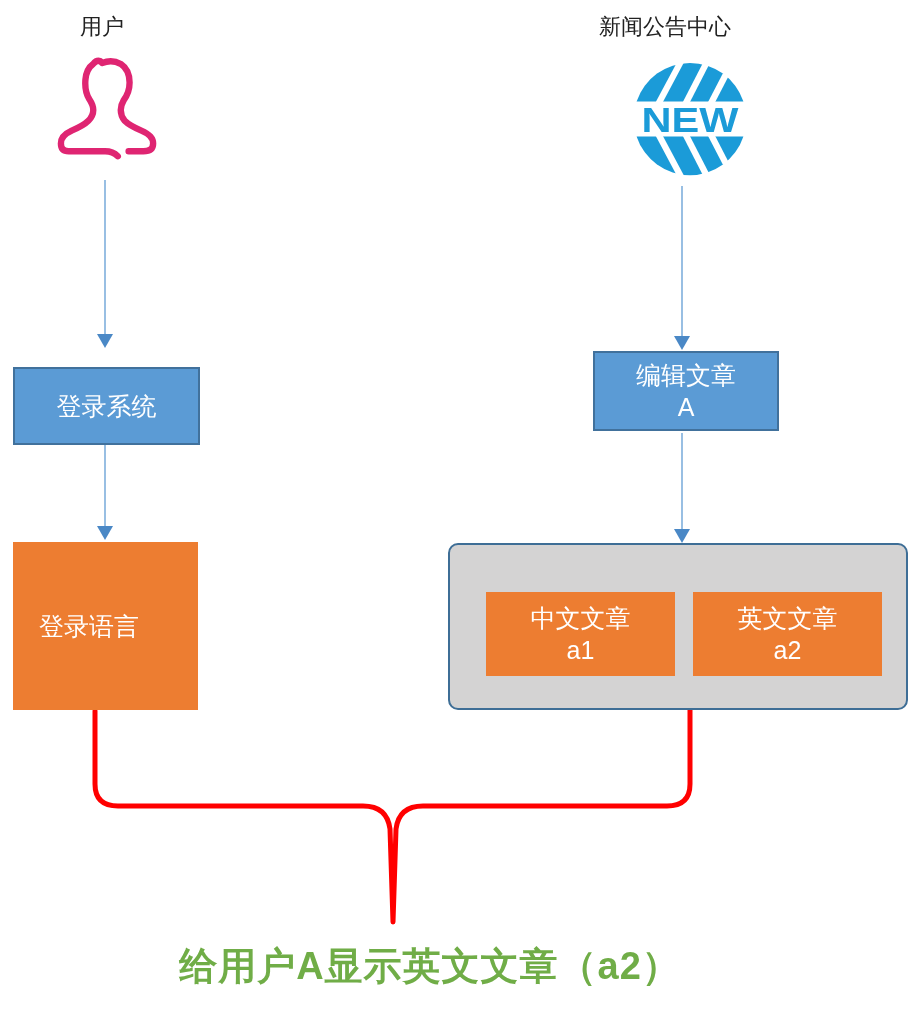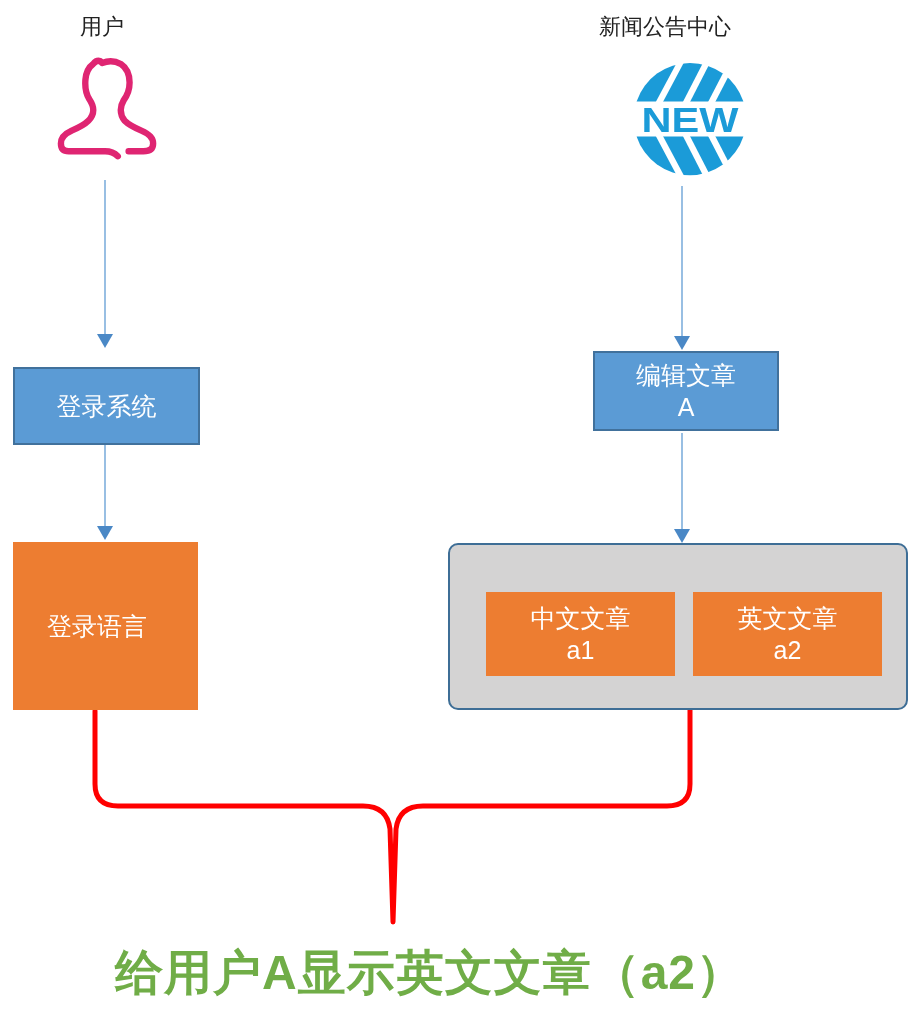--- a/index.html
+++ b/index.html
@@ -17,32 +17,32 @@
   .person{left:56px;top:56px;}
   .globe{left:627px;top:57px;}
   .box{position:absolute;color:#fff;font-size:25px;line-height:32px;text-align:center;box-sizing:border-box;}
   .box.blue{background:#5B9BD5;border:2px solid #41719C;display:flex;flex-direction:column;justify-content:center;align-items:center;}
   .box.orange{background:#ED7D31;border:none;}
   .box-login{left:13px;top:350px;width:187px;height:78px;margin-top:17px;}
   .box-edit{left:587px;top:351px;width:186px;height:80px;margin-left:6px;}
   .box-language{
     left:13px;top:542px;width:185px;height:168px;
     display:flex;flex-direction:column;justify-content:center;align-items:flex-start;
-    padding-left:34px;text-align:left;
+    padding-left:26px;text-align:left;
   }
   .group{
     position:absolute;left:448px;top:543px;width:460px;height:167px;box-sizing:border-box;
     background:#D4D3D3;border:2px solid #3E6E96;border-radius:10px;
   }
   .article{display:flex;flex-direction:column;justify-content:center;align-items:center;width:189px;height:84px;top:47px;}
   .article.a1{left:36px;}
   .article.a2{left:243px;justify-content:center;}
   .result{
     position:absolute;left:0;top:941px;width:860px;text-align:center;
-    font-size:48px;font-weight:700;color:#70AD47;letter-spacing:1px;white-space:nowrap;
+    font-size:38px;font-weight:700;color:#70AD47;letter-spacing:1px;white-space:nowrap;
   }
 </style>
 </head>
 <body>
 
 <div class="canvas">
 
   <svg class="overlay" viewBox="0 0 913 1019">
 
     <g stroke-width="1.6" fill="none" stroke="#7FAFDC">

